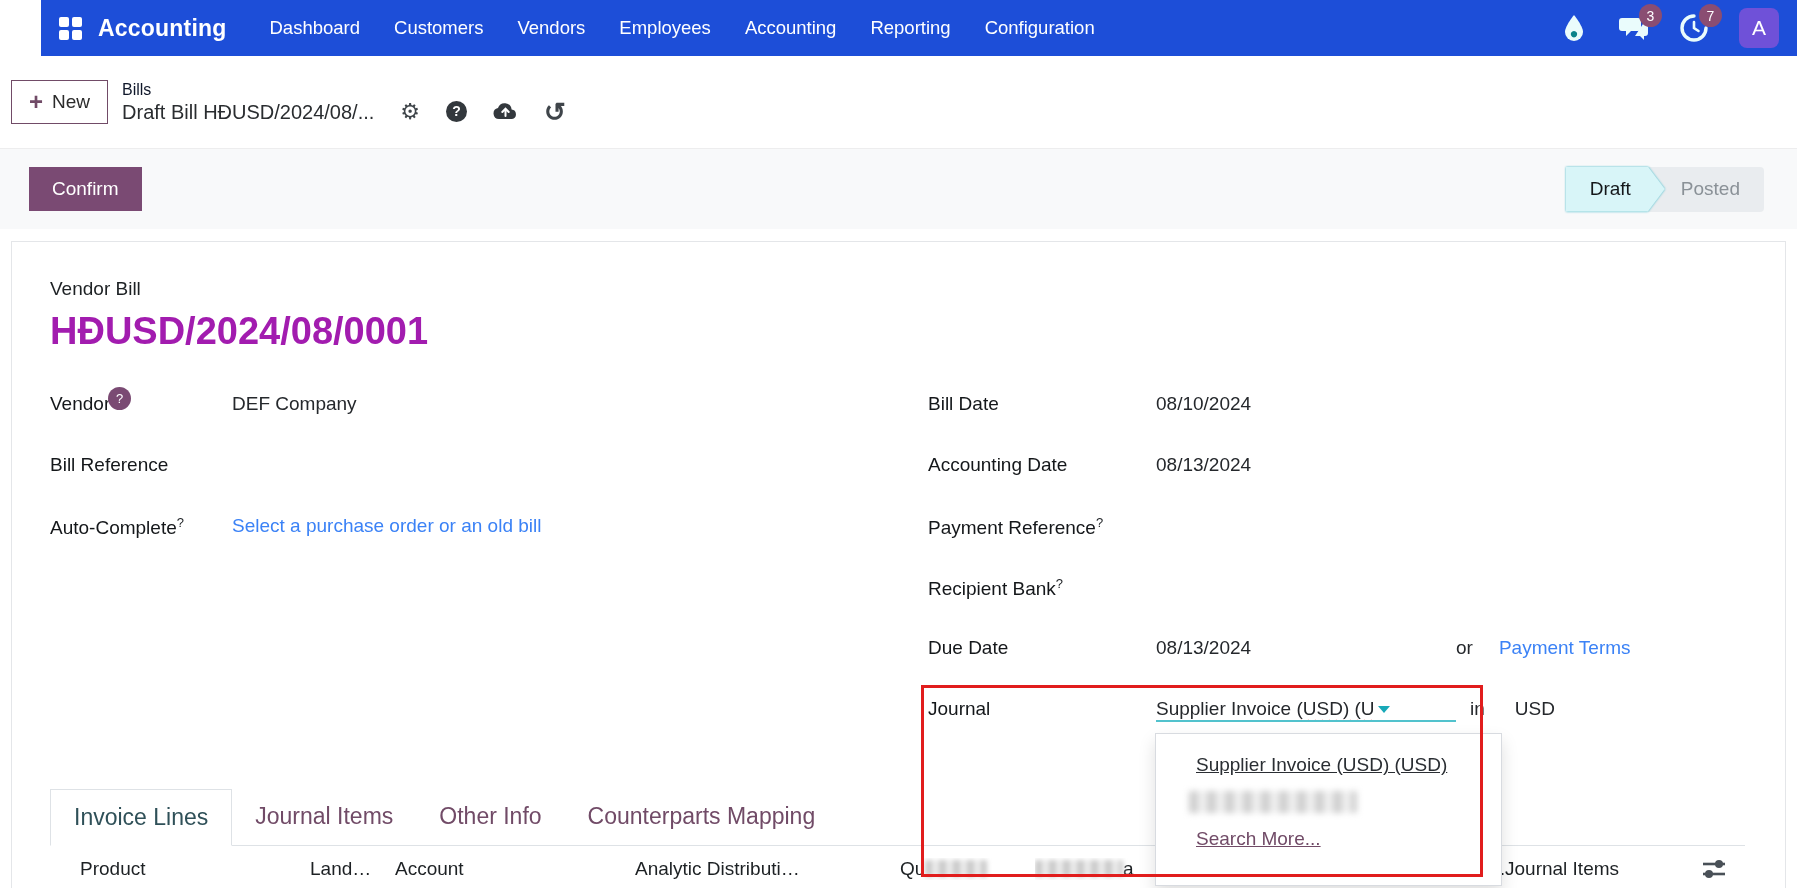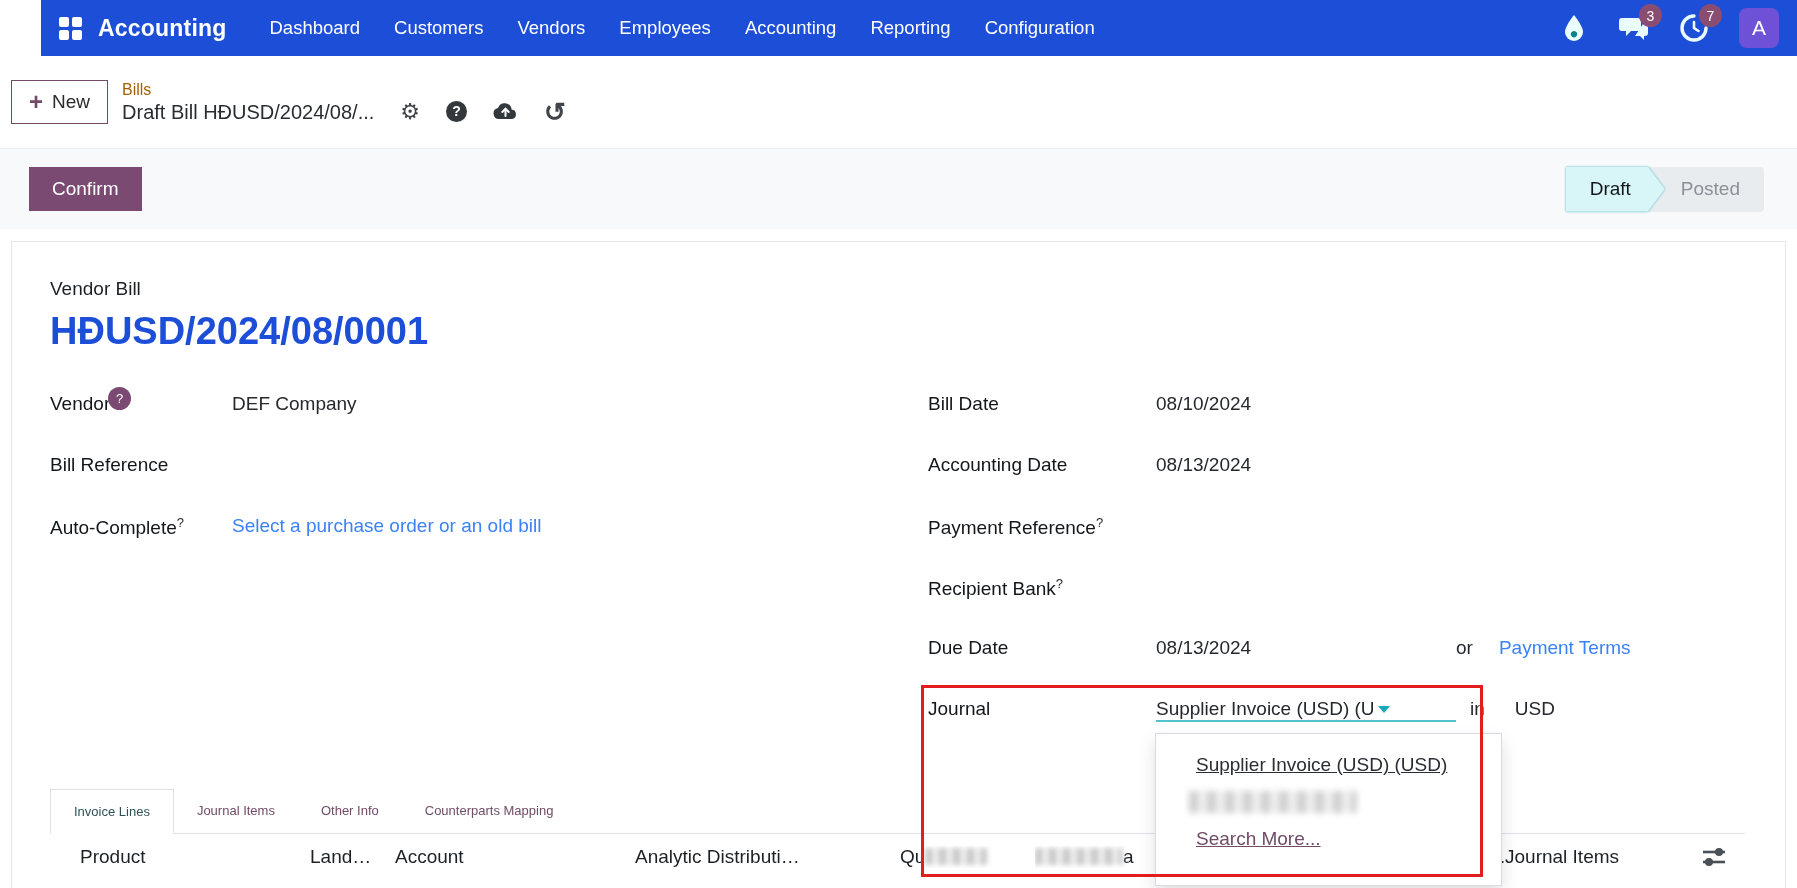--- a/index.html
+++ b/index.html
@@ -24,21 +24,21 @@
     display:flex; align-items:center; justify-content:center; padding:0 5px; }
   .avatar { width:40px; height:40px; background:#6f51d8; border-radius:8px; color:#fff;
     font-size:21px; display:flex; align-items:center; justify-content:center; cursor:pointer; }
   
   .control-panel { height:93px; display:flex; align-items:center; padding:0 11px;
     background:#fff; border-bottom:1px solid #ededee; }
   .new-btn { border:1px solid #714B67; background:#fff; display:flex; align-items:center;
     gap:9px; padding:10px 17px; font-size:19px; color:#2b2b2b; cursor:pointer; }
   .new-btn .plus { color:#714B67; font-size:24px; font-weight:700; line-height:18px; }
   .crumbs { margin-left:14px; display:flex; flex-direction:column; gap:2px; }
-  .crumb-parent { font-size:16px; color:#a16207; cursor:pointer; }
+  .crumb-parent { font-size:16px; color:#0f172a; cursor:pointer; }
   .crumb-line { display:flex; align-items:flex-start; gap:26px; }
   .crumb-current { font-size:20px; color:#2a2d30; }
   .cp-ico { color:#3f454a; font-size:22px; line-height:22px; cursor:pointer; display:flex; align-items:center; }
   .help-circle { width:21px; height:21px; border-radius:50%; background:#33383d; color:#fff;
     font-size:14px; font-weight:700; display:flex; align-items:center; justify-content:center; }
   
   .status-band { height:80px; background:#f8f9fa; display:flex; align-items:center; padding:0 29px; }
   .confirm-btn { background:#7a4a73; border:none; color:#fff; font-size:19px;
     padding:11px 23px; cursor:pointer; }
   .stage-widget { margin-left:auto; margin-right:4px; background:#e9ecef; border-radius:4px;
@@ -46,21 +46,21 @@
   .draft-wrap { filter:drop-shadow(0 0 1px #3db8c8); }
   .stage-draft { background:#d8f5f8; height:45px; display:flex; align-items:center;
     padding:0 34px 0 24px; font-size:19px; color:#14171a; cursor:pointer;
     clip-path:polygon(0 0, calc(100% - 17px) 0, 100% 50%, calc(100% - 17px) 100%, 0 100%); }
   .stage-posted { display:flex; align-items:center; padding:0 24px 0 16px; font-size:19px;
     color:#8a9197; cursor:pointer; }
   
   .sheet { position:relative; margin:12px 11px; height:751px; background:#fff;
     border:1px solid #e4e6e9; border-bottom:none; padding:36px 40px 0 38px; }
   .doc-type { font-size:19px; color:#1d2124; }
-  .doc-title { font-size:38px; font-weight:600; color:#1d4ed8; margin-top:10px; }
+  .doc-title { font-size:38px; font-weight:600; color:#a21caf; margin-top:10px; }
   .form-cols { display:flex; margin-top:40px; }
   .col-left { width:878px; flex:none; }
   .col-right { flex:1; }
   .frow { display:flex; align-items:flex-start; height:61px; font-size:19px; }
   .flabel { width:182px; flex:none; font-weight:500; color:#14171a; }
   .col-right .flabel { width:228px; }
   .fvalue { color:#25282c; }
   .placeholder { color:#3b82f6; }
   .sup-q { font-size:13px; vertical-align:super; color:#25282c; }
   .help-badge { display:inline-flex; width:23px; height:23px; border-radius:50%;
@@ -71,21 +71,21 @@
   .journal-text { max-width:252px; overflow:hidden; white-space:nowrap; color:#25282c; }
   .wavy { text-decoration:underline; text-decoration-style:wavy;
     text-decoration-color:#e3342f; text-decoration-thickness:1px; text-underline-offset:4px; }
   .caret-down { width:0; height:0; border-left:6px solid transparent;
     border-right:6px solid transparent; border-top:7px solid #18a9b8; margin-left:3px; flex:none; cursor:pointer; }
   .due-box { width:300px; flex:none; }
   .or-text { color:#25282c; margin-right:26px; }
   .in-text { color:#25282c; margin:0 30px 0 14px; }
   
   .tabs { display:flex; border-bottom:1px solid #dee2e6; margin-top:30px; }
-  .tab { padding:14px 23px; font-size:13px; color:#714B67; cursor:pointer; }
+  .tab { padding:14px 23px; font-size:23px; color:#714B67; cursor:pointer; }
   .tab.active { color:#2f5058; background:#fff; border:1px solid #dee2e6;
     border-bottom:1px solid #fff; margin-bottom:-1px; }
   
   .thead { display:flex; align-items:center; height:46px; font-size:19px; color:#1d2124; font-weight:500; }
   .th { flex:none; white-space:nowrap; overflow:hidden; }
   .th-product { margin-left:30px; width:230px; }
   .th-landed { width:85px; }
   .th-account { width:240px; }
   .th-analytic { width:265px; }
   .th-qty { width:135px; }

